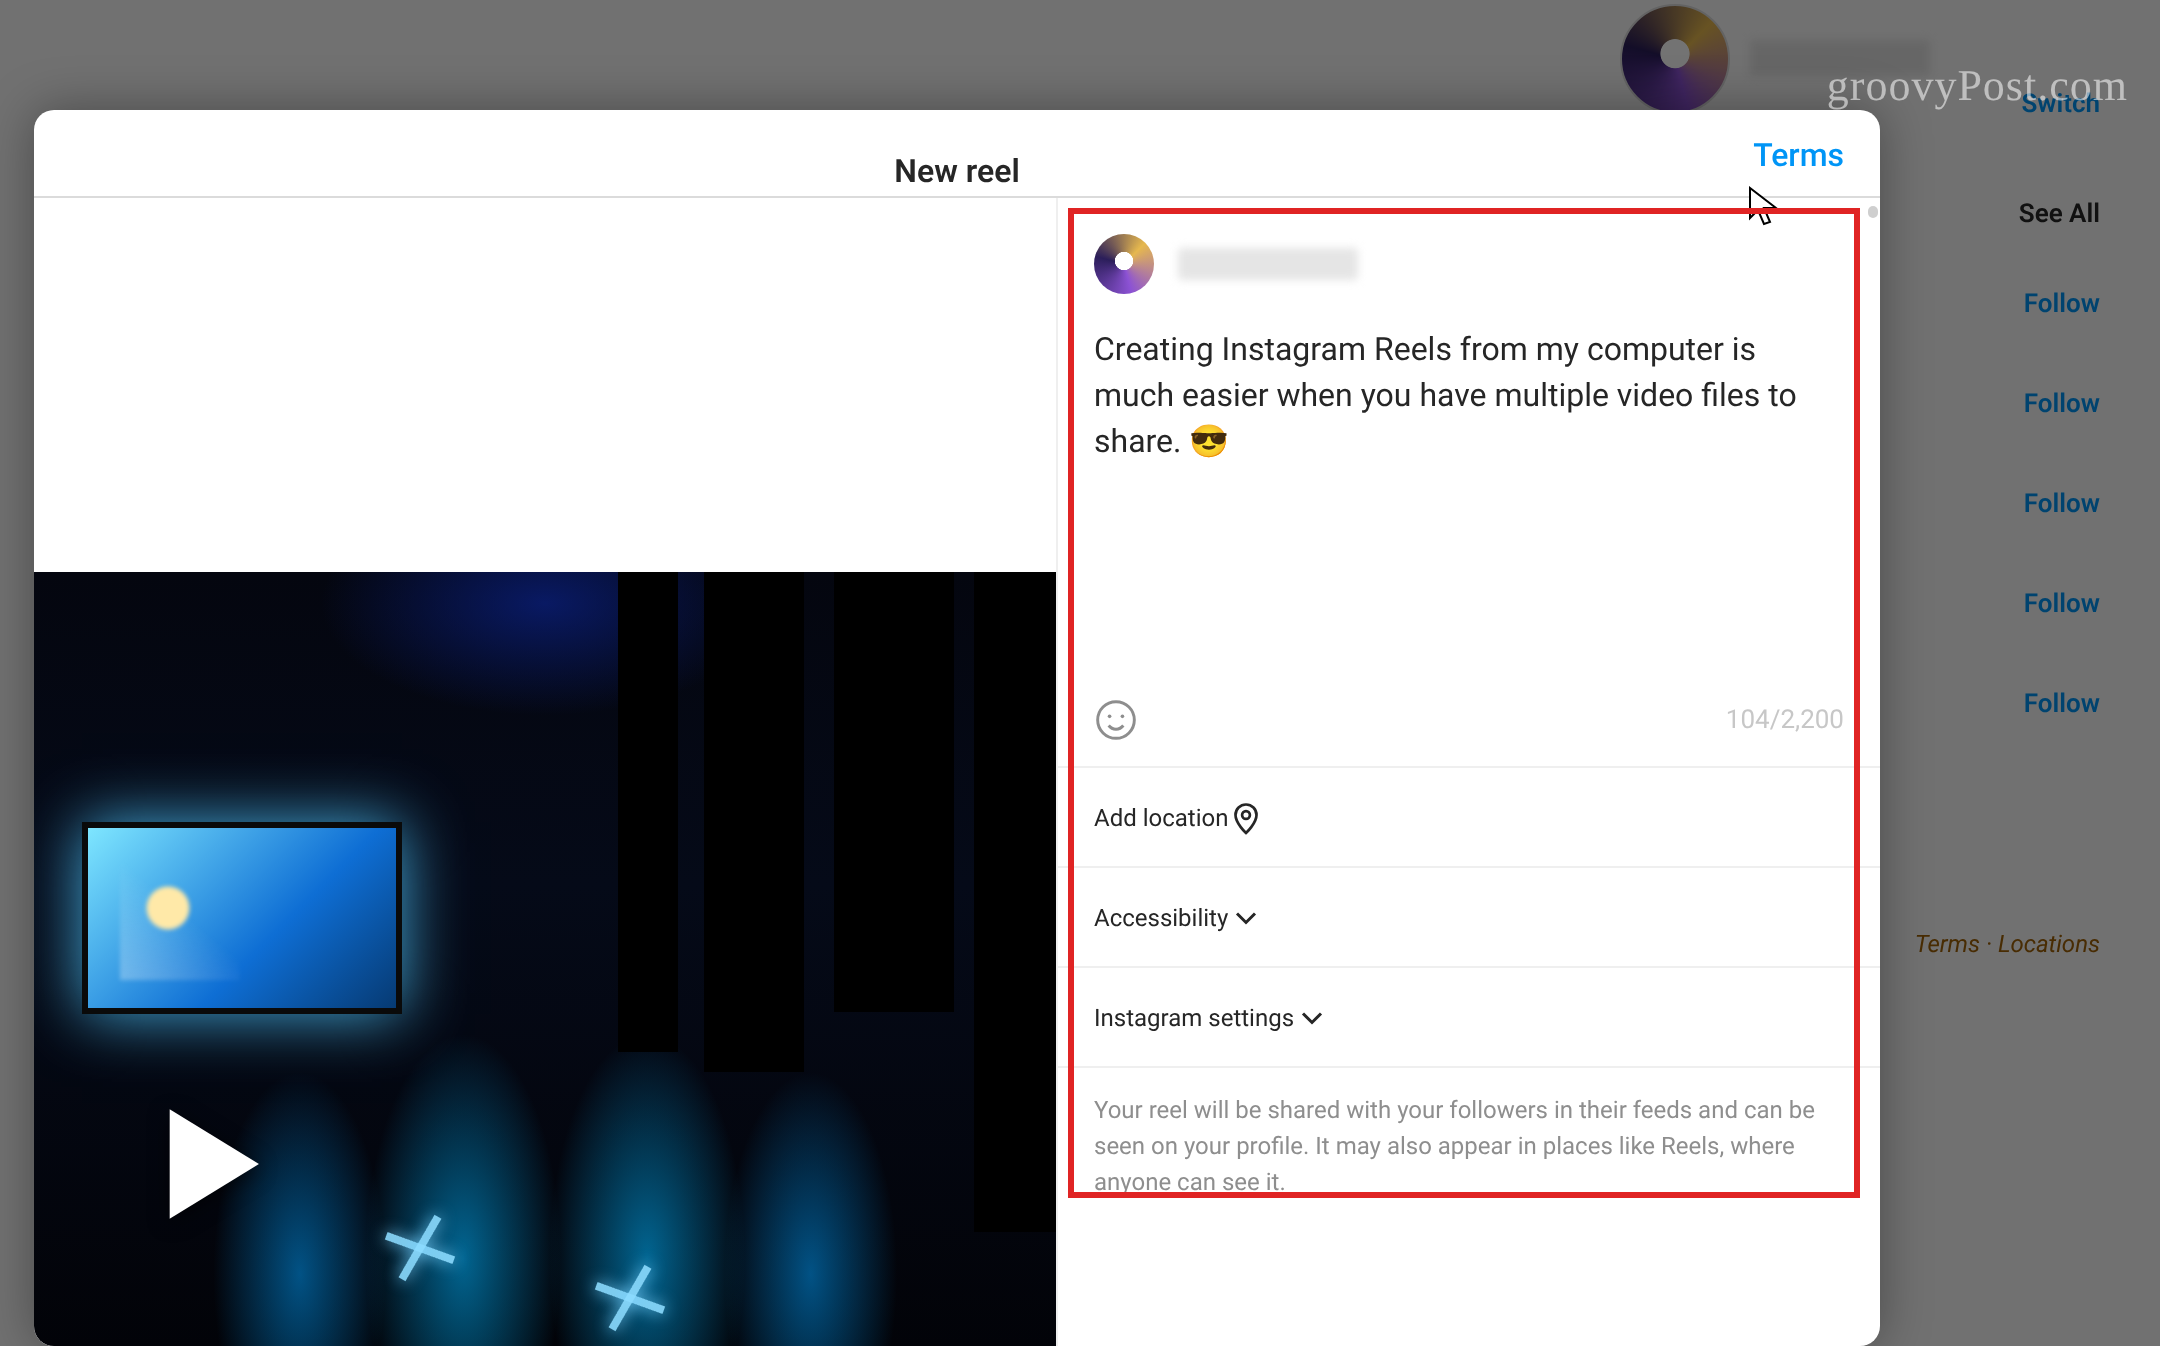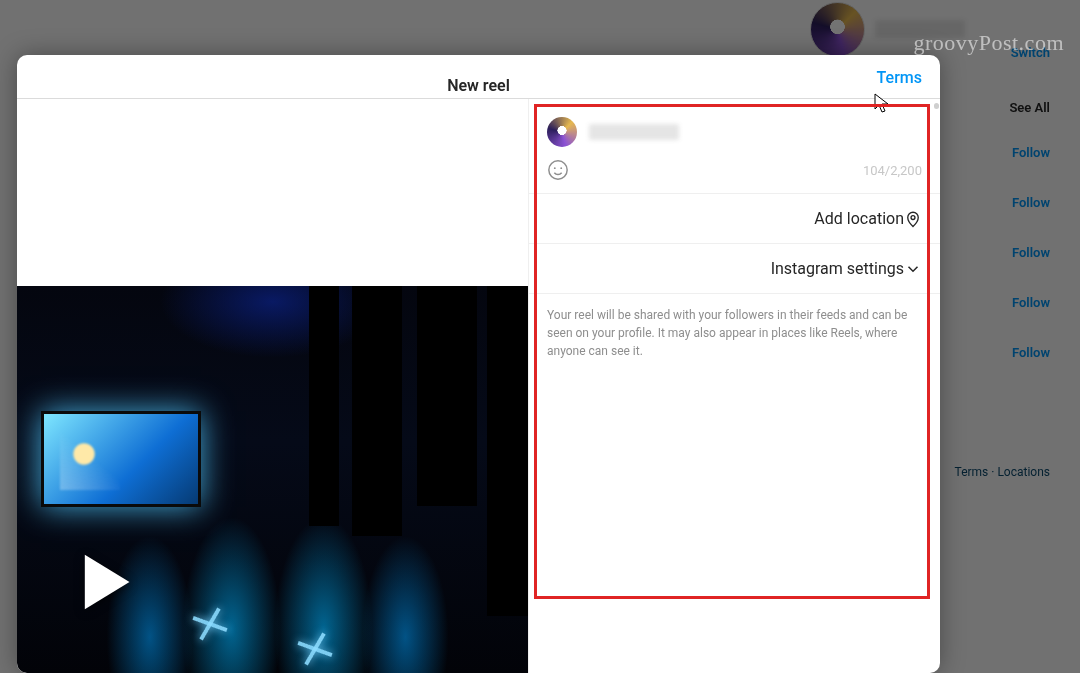--- a/index.html
+++ b/index.html
@@ -25,21 +25,21 @@
   }
   .bg-username-blur {
     position: absolute; top: 20px; left: 25px;
     width: 90px; height: 18px;
     background: #e3e3e3; border-radius: 2px; filter: blur(2px);
   }
   .switch-link { position: absolute; top: 45px; right: 30px; color: #0095f6; font-weight: 600; font-size: 13px; }
   .see-all { position: absolute; top: 100px; right: 30px; color: #262626; font-weight: 600; font-size: 13px; }
   .follow-list { position: absolute; top: 145px; right: 30px; display: flex; flex-direction: column; gap: 35px; }
   .follow-link { color: #0095f6; font-weight: 600; font-size: 13px; text-align: center; }
-  .footer-terms { position: absolute; right: 30px; top: 465px; font-size: 12px; color: #0c4a6e; }
+  .footer-terms { position: absolute; right: 30px; top: 465px; font-size: 12px; color: #a16207; font-style: italic; }
 
   .watermark {
     position: absolute; top: 30px; right: 16px; z-index: 30;
     color: rgba(255,255,255,0.55); font-family: Georgia, 'Times New Roman', serif;
     font-size: 22px; letter-spacing: 0.5px; pointer-events: none;
   }
 
   
   .modal {
     position: absolute; left: 17px; top: 55px;
@@ -154,24 +154,24 @@
   }
   .caption-footer {
     display: flex; align-items: center; justify-content: space-between;
     padding: 6px 18px 12px 18px;
   }
   .emoji-btn { width: 22px; height: 22px; color: #8e8e8e; cursor: pointer; }
   .emoji-btn svg { width: 22px; height: 22px; }
   .char-count { font-size: 13px; color: #c7c7c7; }
 
   .option-row {
-    display: flex; align-items: center; justify-content: flex-end;
+    display: flex; align-items: center; justify-content: flex-start;
     height: 50px; padding: 0 18px;
     border-top: 1px solid #efefef;
-    font-size: 16px; color: #262626; cursor: pointer;
+    font-size: 12px; color: #262626; cursor: pointer;
   }
   .option-row .icon { width: 18px; height: 18px; color: #262626; }
   .option-row .icon svg { width: 18px; height: 18px; }
 
   .disclaimer {
     padding: 12px 18px 0 18px; font-size: 12px; line-height: 1.5;
     color: #8e8e8e; border-top: 1px solid #efefef;
   }
 </style>
 </head>
@@ -230,20 +230,21 @@
         <div class="scrollbar-thumb"></div>
       </div>
       <div class="details-inner">
         <div class="red-highlight"></div>
 
         <div class="author-row">
           <div class="author-avatar"></div>
           <div class="author-name-blur"></div>
         </div>
 
+        <div class="caption-area">Creating Instagram Reels from my computer is much easier when you have multiple video files to share. 😎</div>
 
         <div class="caption-footer">
           <div class="emoji-btn">
             <svg viewBox="0 0 24 24" fill="none" stroke="currentColor" stroke-width="1.6">
               <circle cx="12" cy="12" r="10"></circle>
               <circle cx="8.5" cy="10" r="1" fill="currentColor" stroke="none"></circle>
               <circle cx="15.5" cy="10" r="1" fill="currentColor" stroke="none"></circle>
               <path d="M8 15c1 1.3 2.4 2 4 2s3-0.7 4-2"></path>
             </svg>
           </div>
@@ -253,20 +254,28 @@
         <div class="option-row">
           <span>Add location</span>
           <span class="icon">
             <svg viewBox="0 0 24 24" fill="none" stroke="currentColor" stroke-width="1.8">
               <path d="M12 22s7-6.5 7-12a7 7 0 10-14 0c0 5.5 7 12 7 12z"></path>
               <circle cx="12" cy="10" r="2.6"></circle>
             </svg>
           </span>
         </div>
 
+        <div class="option-row">
+          <span>Accessibility</span>
+          <span class="icon">
+            <svg viewBox="0 0 24 24" fill="none" stroke="currentColor" stroke-width="2">
+              <path d="M6 9l6 6 6-6"></path>
+            </svg>
+          </span>
+        </div>
 
         <div class="option-row">
           <span>Instagram settings</span>
           <span class="icon">
             <svg viewBox="0 0 24 24" fill="none" stroke="currentColor" stroke-width="2">
               <path d="M6 9l6 6 6-6"></path>
             </svg>
           </span>
         </div>
 

